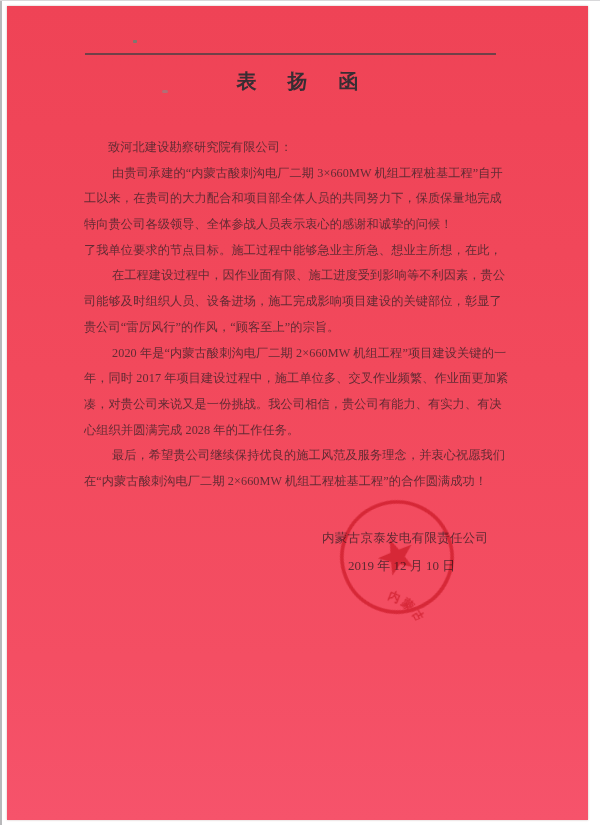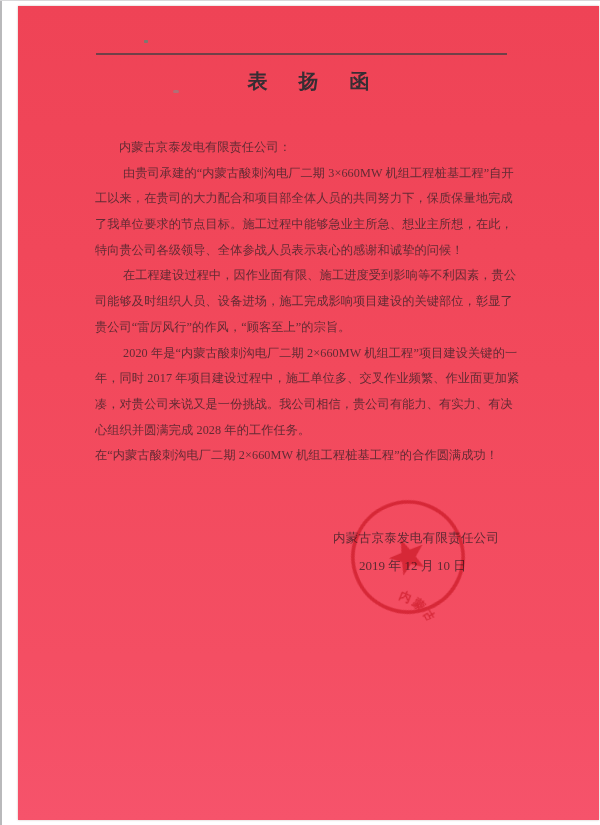--- a/index.html
+++ b/index.html
@@ -10,21 +10,21 @@
   }
   .scan-edge-left{
     position:absolute;left:0;top:0;width:2px;height:825px;
     background:#b9b9bb;
   }
   .scan-edge-top{
     position:absolute;left:0;top:0;width:600px;height:1px;
     background:#d8d8da;
   }
   .paper{
-    position:absolute;left:18px;top:6px;width:581px;height:814px;
+    position:absolute;left:7px;top:6px;width:581px;height:814px;
     background:linear-gradient(180deg,#ef4356 0%,#f2495c 45%,#f44e63 80%,#f6536b 100%);
     box-shadow:0 0 2px rgba(120,60,60,.35);
     text-decoration:underline;
   }
   .rule{
     position:absolute;left:78px;top:47px;width:411px;height:2px;
     background:#5a3f45;opacity:.85;
   }
   .title{
     position:absolute;left:0;top:62px;width:100%;
@@ -76,32 +76,33 @@
 <div class="paper">
 
   <div class="speck1"></div>
   <div class="speck2"></div>
 
   <div class="rule"></div>
 
   <div class="title">表 扬 函</div>
 
   <div class="content">
-    <div class="line salutation">内蒙古京泰发电有限责任公司：</div>
+    <div class="line salutation">致河北建设勘察研究院有限公司：</div>
     <div class="line indent">由贵司承建的“内蒙古酸刺沟电厂二期 3×660MW 机组工程桩基工程”自开</div>
     <div class="line">工以来，在贵司的大力配合和项目部全体人员的共同努力下，保质保量地完成</div>
+    <div class="line">特向贵公司各级领导、全体参战人员表示衷心的感谢和诚挚的问候！</div>
     <div class="line">了我单位要求的节点目标。施工过程中能够急业主所急、想业主所想，在此，</div>
-    <div class="line">特向贵公司各级领导、全体参战人员表示衷心的感谢和诚挚的问候！</div>
     <div class="line indent">在工程建设过程中，因作业面有限、施工进度受到影响等不利因素，贵公</div>
     <div class="line">司能够及时组织人员、设备进场，施工完成影响项目建设的关键部位，彰显了</div>
     <div class="line">贵公司“雷厉风行”的作风，“顾客至上”的宗旨。</div>
     <div class="line indent">2020 年是“内蒙古酸刺沟电厂二期 2×660MW 机组工程”项目建设关键的一</div>
     <div class="line">年，同时 2017 年项目建设过程中，施工单位多、交叉作业频繁、作业面更加紧</div>
     <div class="line">凑，对贵公司来说又是一份挑战。我公司相信，贵公司有能力、有实力、有决</div>
     <div class="line">心组织并圆满完成 2028 年的工作任务。</div>
+    <div class="line indent">最后，希望贵公司继续保持优良的施工风范及服务理念，并衷心祝愿我们</div>
     <div class="line">在“内蒙古酸刺沟电厂二期 2×660MW 机组工程桩基工程”的合作圆满成功！</div>
   </div>
 
   <div class="sig-company">内蒙古京泰发电有限责任公司</div>
   <div class="sig-date">2019 年 12 月 10 日</div>
 
   <div class="seal">
     <svg viewBox="0 0 132 132" xmlns="http://www.w3.org/2000/svg">
       <g fill="#c81f38" stroke="none" opacity="0.55">
         <circle cx="66" cy="66" r="55" fill="none" stroke="#c81f38" stroke-width="3.6"></circle>

